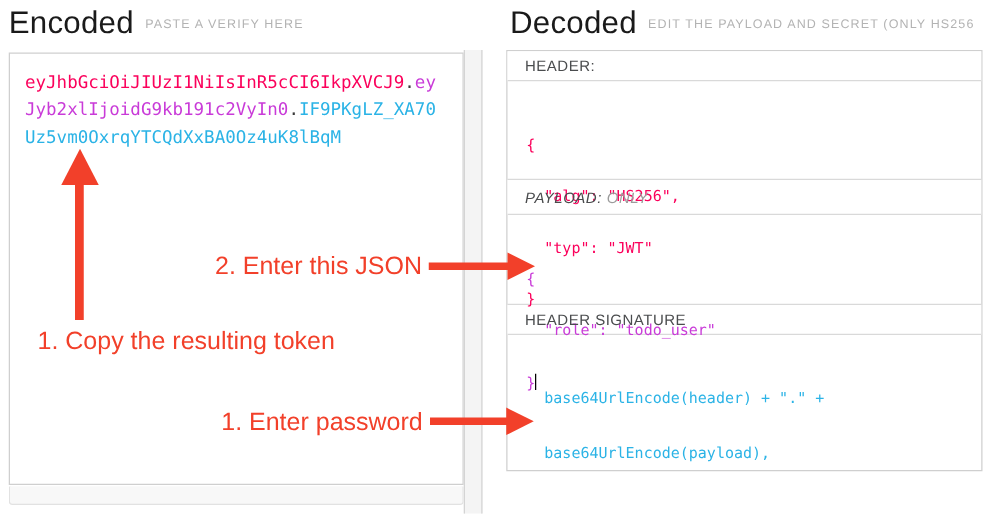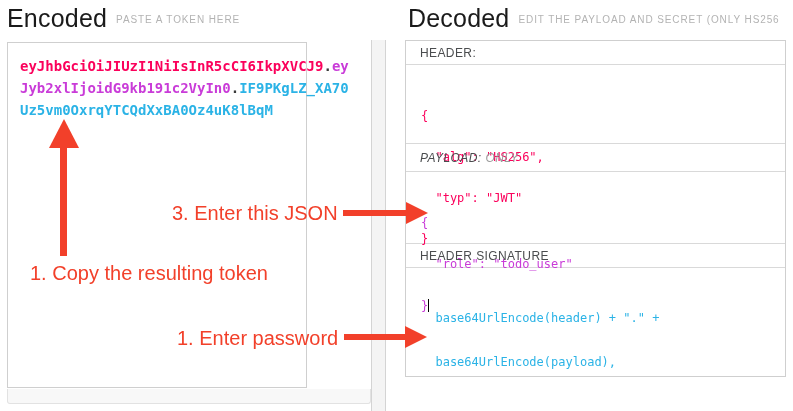--- a/index.html
+++ b/index.html
@@ -30,24 +30,23 @@
     font-size:10px;
     color:#b3b3b3;
     letter-spacing:.9px;
     font-weight:400;
     margin-left:9px;
     vertical-align:4px;
   }
   
   .encoded-box{
     position:absolute;
-    left:7px;top:42px;width:300px;height:346px;
+    left:7px;top:42px;width:364px;height:346px;
     border:1px solid var(--border_grey);
     background:#fff;
-    font-weight:bold;
   }
   .token-area{
     padding:12px 2px 0 12px;
     font-family:"DejaVu Sans Mono","Liberation Mono",monospace;
     font-size:14px;
     line-height:22px;
     word-break:break-all;
     width:348px;
   }
   .tok-h{color:var(--token_red);}
@@ -137,21 +136,21 @@
     width:0;height:0;
     border-left:15px solid transparent;
     border-right:15px solid transparent;
     border-bottom:29px solid var(--annotation_red);
   }
 </style>
 </head>
 <body>
 
 <div class="col-title" style="left:7px;top:4px;">
-  <span>Encoded</span><span class="col-sub">PASTE A TOKEN HERE</span>
+  <span>Encoded</span><span class="col-sub">PASTE A VERIFY HERE</span>
 </div>
 
 <div class="encoded-box">
   <div class="token-area">
     <span class="tok-h">eyJhbGciOiJIUzI1NiIsInR5cCI6IkpXVCJ9</span><span class="tok-dot">.</span><span class="tok-p">eyJyb2xlIjoidG9kb191c2VyIn0</span><span class="tok-dot">.</span><span class="tok-s">IF9PKgLZ_XA70Uz5vm0OxrqYTCQdXxBA0Oz4uK8lBqM</span>
   </div>
 </div>
 <div class="left-bottom-strip"></div>
 <div class="col-gutter"></div>
 
@@ -188,19 +187,19 @@
     <div class="cl">  base64UrlEncode(payload),</div>
     
     
   </div>
 </div>
 
 <div class="arrow-head-up" style="left:49px;top:119px;"></div>
 <div class="arrow-tail-v" style="left:60px;top:147px;height:109px;"></div>
 <div class="anno-text" style="left:30px;top:262px;">1. Copy the resulting token</div>
 
-<div class="anno-text" style="left:172px;top:202px;">3. Enter this JSON</div>
+<div class="anno-text" style="left:172px;top:202px;">2. Enter this JSON</div>
 <div class="arrow-tail-h" style="left:343px;top:210px;width:64px;"></div>
 <div class="arrow-head-right" style="left:406px;top:202px;"></div>
 
 <div class="anno-text" style="left:177px;top:327px;">1. Enter password</div>
 <div class="arrow-tail-h" style="left:344px;top:334px;width:62px;"></div>
 <div class="arrow-head-right" style="left:405px;top:326px;"></div>
 
 </body></html>

